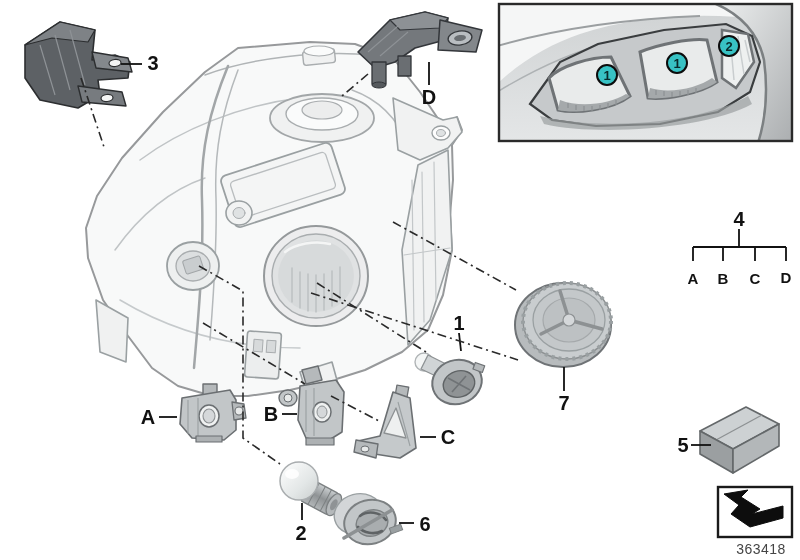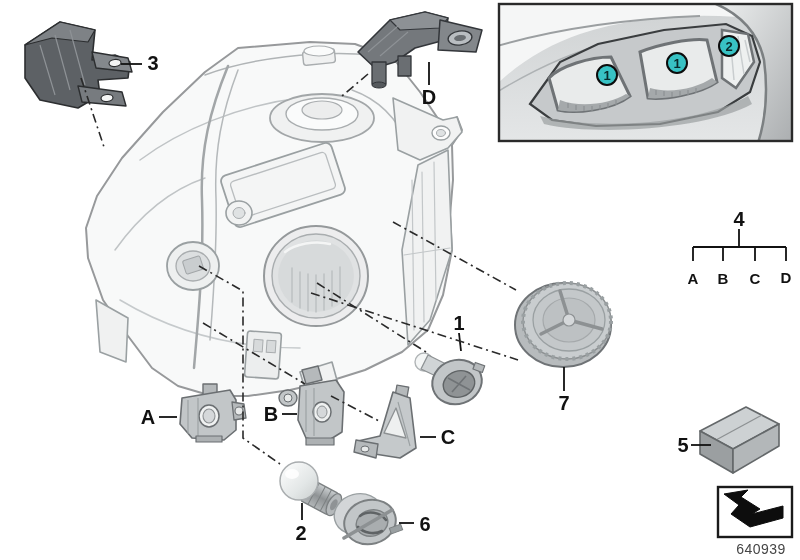--- a/index.html
+++ b/index.html
@@ -307,13 +307,13 @@
 
 <div class="legend-letter" style="left:693px;top:278px">A</div>
 <div class="legend-letter" style="left:723px;top:278px">B</div>
 <div class="legend-letter" style="left:755px;top:278px">C</div>
 <div class="legend-letter" style="left:786px;top:277px">D</div>
 
 <div class="callout" style="left:607px;top:75px">1</div>
 <div class="callout" style="left:677px;top:63px">1</div>
 <div class="callout" style="left:729px;top:46px">2</div>
 
-<div class="docnum" style="left:761px;top:549px">640939</div>
+<div class="docnum" style="left:761px;top:549px">363418</div>
 
 </body></html>

